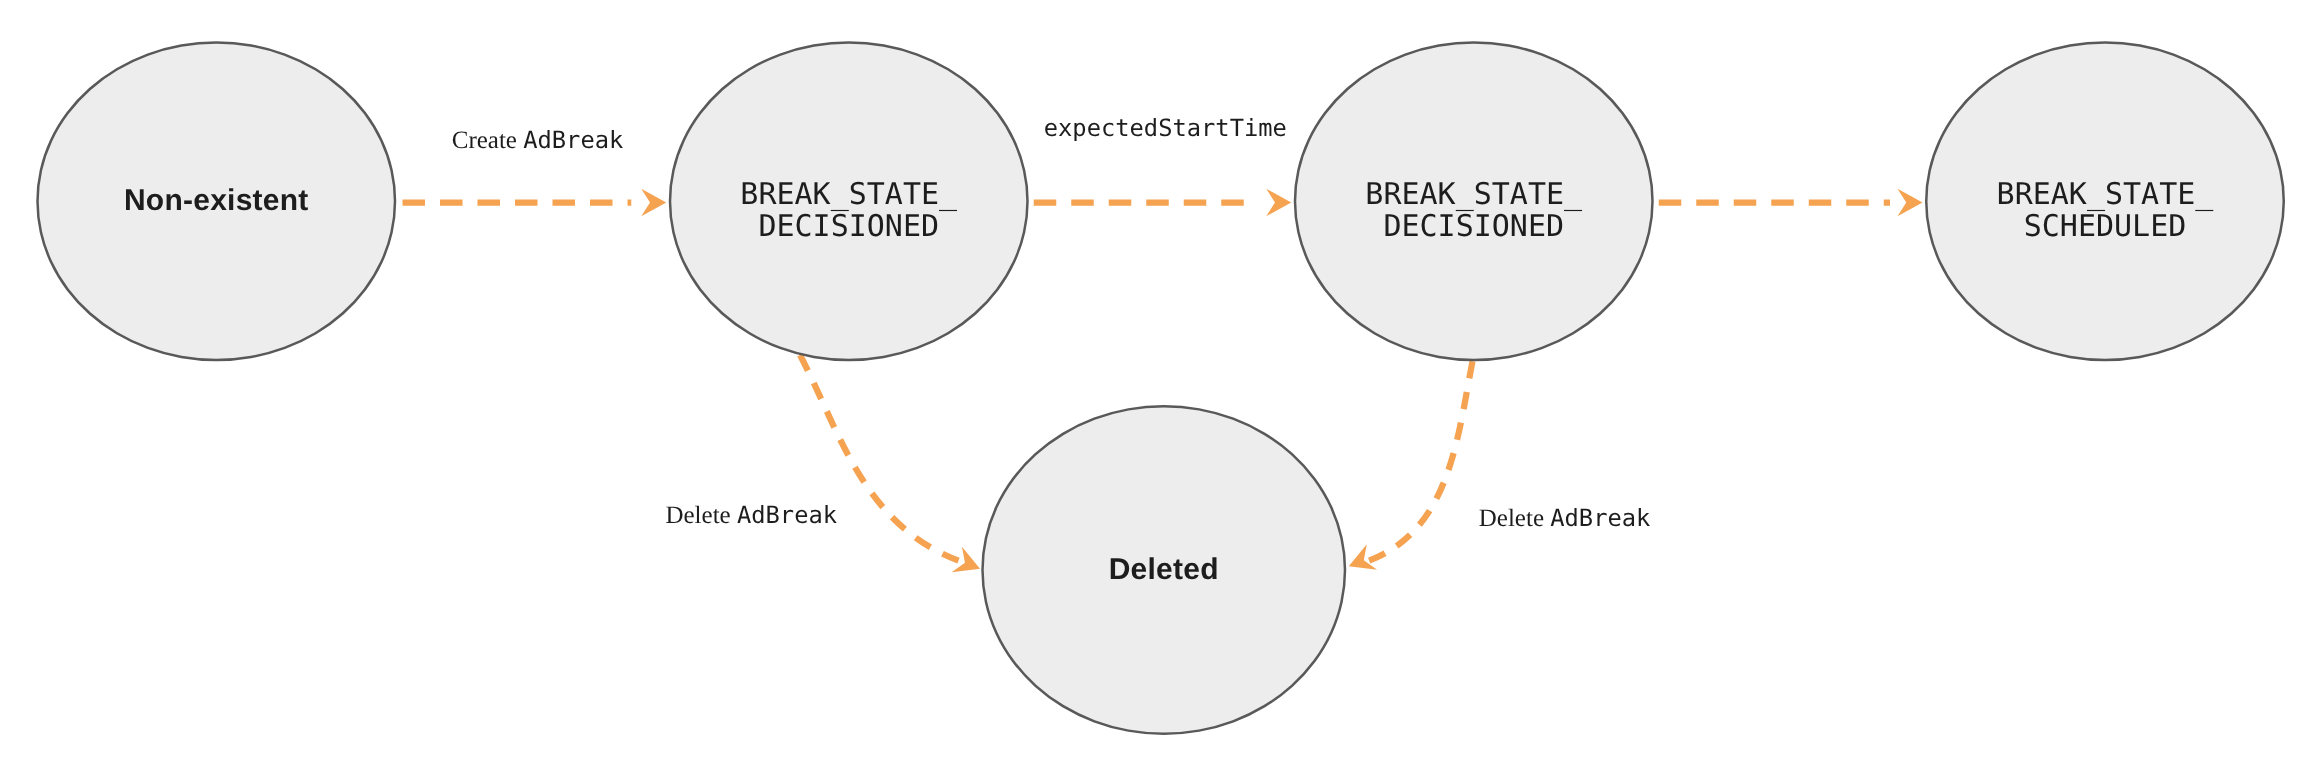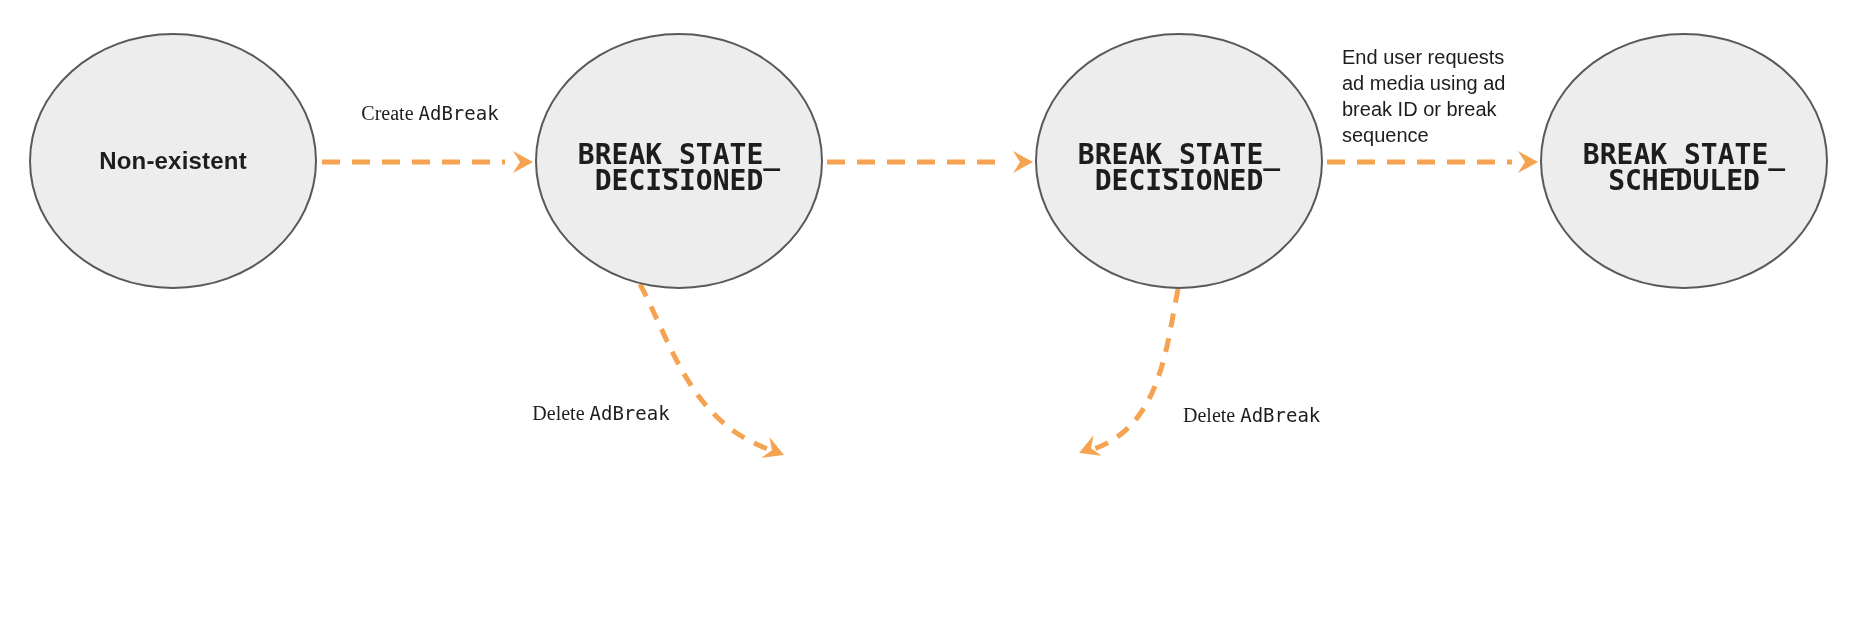--- a/index.html
+++ b/index.html
@@ -54,22 +54,22 @@
     width: 292px;
     height: 264px;
   }
   .state-name-sans {
     font-weight: bold;
     font-size: 24px;
     letter-spacing: 0.2px;
   }
   .state-name-mono {
     font-family: "DejaVu Sans Mono", monospace;
-    font-weight: bold;
-    font-size: 28px;
+    font-weight: normal;
+    font-size: 24px;
     line-height: 26px;
     transform: translateY(7px);
   }
   .edge-label {
     position: absolute;
     font-size: 20px;
     line-height: 25px;
     white-space: nowrap;
   }
   .edge-label.centered {
@@ -140,34 +140,32 @@
     </div>
   </div>
 
   <div class="state-node" style="left:1540px; top:33px;">
     <div class="state-name-mono">
       <div>BREAK_STATE_</div>
       <div>SCHEDULED</div>
     </div>
   </div>
 
+  <div class="state-node deleted-node" style="left:785px; top:324px;">
+    <div class="state-name-sans">Deleted</div>
+  </div>
 
   <div class="edge-label centered" style="left:430px; top:113px;">
     <span class="sans">Create </span><span class="mono">AdBreak</span>
   </div>
 
   <div class="edge-label" style="left:835px; top:91px;">
+    <div class="mono">expectedStartTime</div>
   </div>
 
-  <div class="edge-label multiline" style="left:1342px; top:44px;">
-    <div>End user requests</div>
-    <div>ad media using ad</div>
-    <div>break ID or break</div>
-    <div>sequence</div>
-  </div>
 
   <div class="edge-label centered" style="left:601px; top:413px;">
     <span class="sans">Delete </span><span class="mono">AdBreak</span>
   </div>
 
   <div class="edge-label vcentered" style="left:1183px; top:415px;">
     <span class="sans">Delete </span><span class="mono">AdBreak</span>
   </div>
 
 </div>

